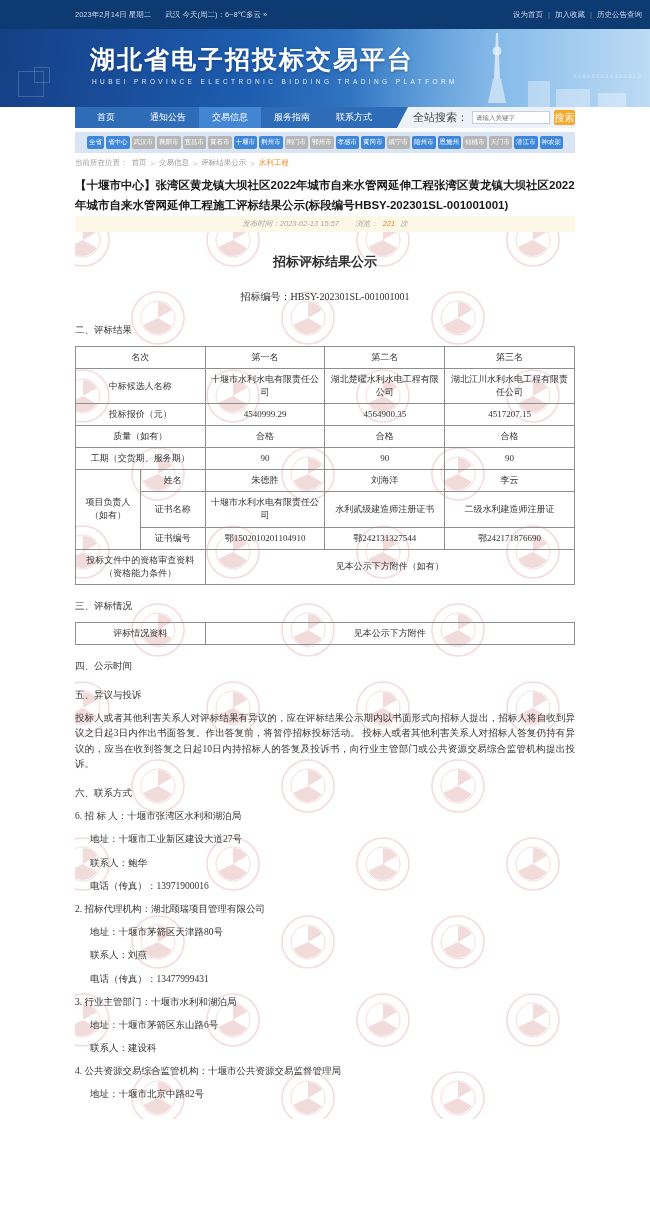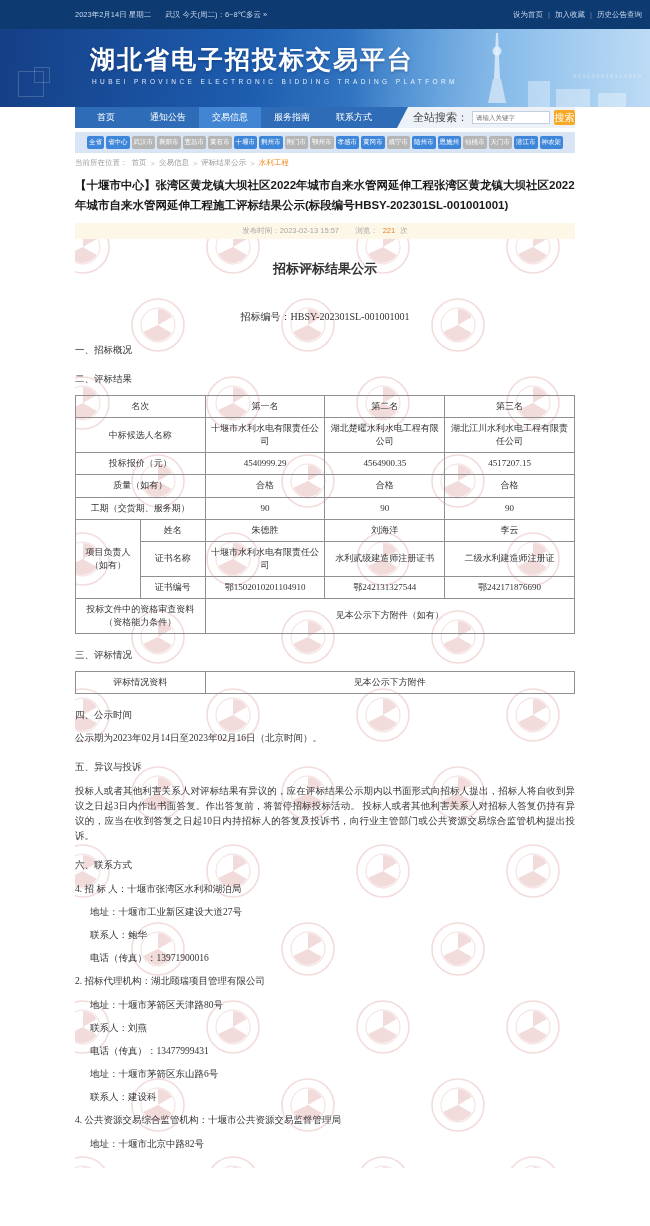--- a/index.html
+++ b/index.html
@@ -42,28 +42,28 @@
   .pill-gray { background:#b5b5b5; }
 
   
   .breadcrumb { width:500px; margin:5px auto 0; font-size:7.5px; color:#999; display:flex; gap:4px; align-items:center; }
   .breadcrumb .bc-sep { color:#bbb; }
   .breadcrumb .current { color:#f08519;font-family:Liberation Mono, monospace; }
 
   
   .article { width:500px; margin:8px auto 0; }
   .article-title { font-size:11.5px; font-weight:bold; color:#1a1a1a; text-align:left; line-height:1.7; }
-  .meta { margin-top:8px; background:#fcf7e6; color:#a8a8a8; font-size:7.5px; text-align:center; padding:3px 16px; }
+  .meta { margin-top:1px; background:#fcf7e6; color:#a8a8a8; font-size:7.5px; text-align:center; padding:3px 16px;font-style:italic; }
   .meta .views-num { color:#e67f22; margin:0 5px; }
 
   .doc { position:relative; padding:12px 0 8px; font-family:"Liberation Serif","DejaVu Serif",serif; color:#333; font-size:9.5px; line-height:1.6; }
   .watermarks { position:absolute; inset:0; overflow:hidden; pointer-events:none; z-index:0; }
   .wm { position:absolute; opacity:.35; }
   .doc-content { position:relative; z-index:1; }
-  .doc-title { text-align:center; font-size:13px; font-weight:bold; margin:8px 0 29px; }
+  .doc-title { text-align:center; font-size:13px; font-weight:bold; margin:8px 0 16px; }
   .doc-no { text-align:center; font-size:10px; margin-bottom:18px; }
   .sec-head { margin:14px 0 8px; }
   .para-indent { text-indent:2em; text-align:justify; }
   .para { text-align:justify; }
 
   table.rtable { width:100%; border-collapse:collapse; margin:6px 0 4px; text-align:center; font-size:9px; }
   table.rtable td { border:1px solid #8f8f8f; padding:4px 3px; line-height:1.45; }
 
   .contact p { margin:8px 0; }
   .contact .c-sub { margin-left:15px; }
@@ -598,21 +598,20 @@
               <path d="M28 28 L28 12 A16 16 0 0 1 41.8 20 Z"></path>
               <path d="M28 28 L41.8 36 A16 16 0 0 1 14.2 36 Z" transform="rotate(0 28 28)"></path>
               <path d="M28 28 L14.2 20 A16 16 0 0 1 28 12 Z" transform="rotate(-115 28 28)"></path>
             </g>
           </svg></div>
       </div>
     <div class="doc-content">
       <div class="doc-title">招标评标结果公示</div>
       <div class="doc-no">招标编号：HBSY-202301SL-001001001</div>
 
-      <div class="sec-head">一、招标概况</div>
 
       <div class="sec-head">二、评标结果</div>
       <table class="rtable">
         <colgroup>
             <col style="width:13%">
             <col style="width:13%">
             <col style="width:24%">
             <col style="width:24%">
             <col style="width:26%">
           </colgroup>
@@ -681,35 +680,35 @@
           </colgroup>
         <tbody>
             <tr>
           <td>评标情况资料</td>
           <td>见本公示下方附件</td>
         </tr>
       </tbody>
         </table>
 
       <div class="sec-head">四、公示时间</div>
-      <p class="para">公示期为2023年02月14日至2023年02月16日（北京时间）。</p>
 
       <div class="sec-head">五、异议与投诉</div>
       <p class="para">投标人或者其他利害关系人对评标结果有异议的，应在评标结果公示期内以书面形式向招标人提出，招标人将自收到异议之日起3日内作出书面答复。作出答复前，将暂停招标投标活动。 投标人或者其他利害关系人对招标人答复仍持有异议的，应当在收到答复之日起10日内持招标人的答复及投诉书，向行业主管部门或公共资源交易综合监管机构提出投诉。</p>
 
       <div class="sec-head">六、联系方式</div>
       <div class="contact">
-          <p class="c-head">4. 招 标 人：十堰市张湾区水利和湖泊局</p>
+          <p class="c-head">6. 招 标 人：十堰市张湾区水利和湖泊局</p>
           <p class="c-sub">地址：十堰市工业新区建设大道27号</p>
           <p class="c-sub">联系人：鲍华</p>
           <p class="c-sub">电话（传真）：13971900016</p>
           <p class="c-head">2. 招标代理机构：湖北颐瑞项目管理有限公司</p>
           <p class="c-sub">地址：十堰市茅箭区天津路80号</p>
           <p class="c-sub">联系人：刘燕</p>
           <p class="c-sub">电话（传真）：13477999431</p>
+          <p class="c-head">3. 行业主管部门：十堰市水利和湖泊局</p>
           <p class="c-sub">地址：十堰市茅箭区东山路6号</p>
           <p class="c-sub">联系人：建设科</p>
           <p class="c-head">4. 公共资源交易综合监管机构：十堰市公共资源交易监督管理局</p>
           <p class="c-sub">地址：十堰市北京中路82号</p>
         </div>
 
     </div>
   </div>
 </div>
 

